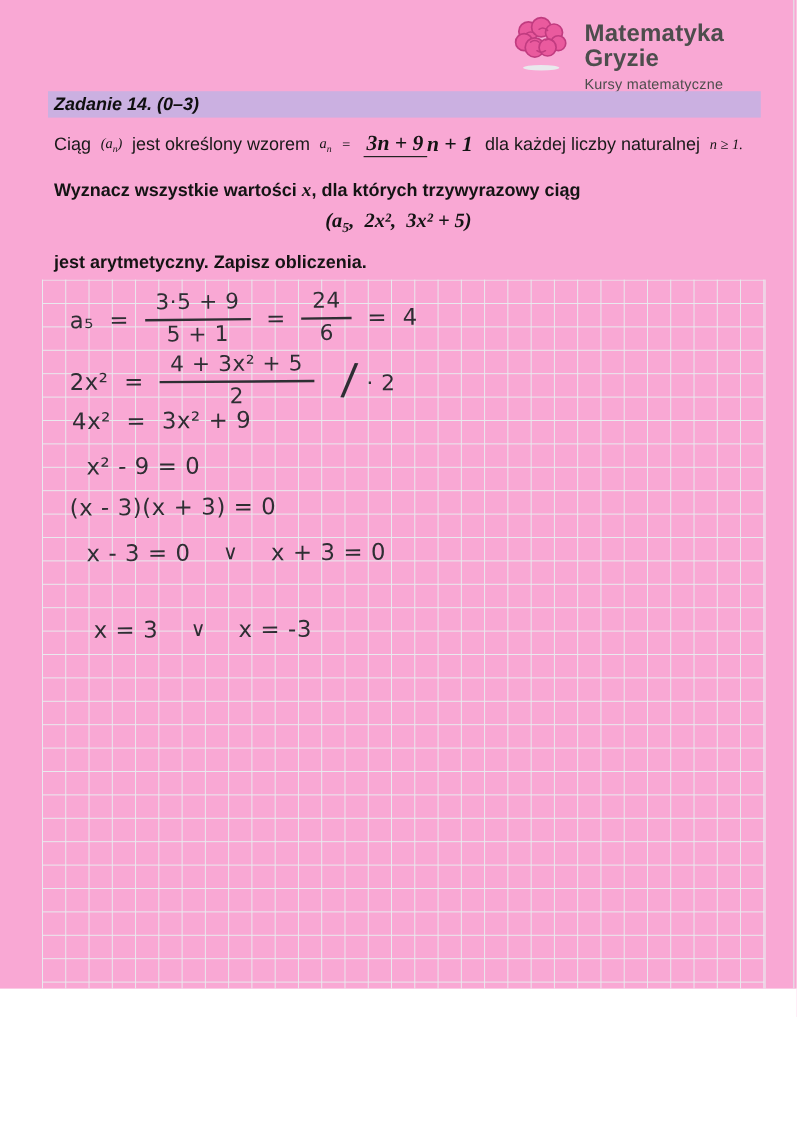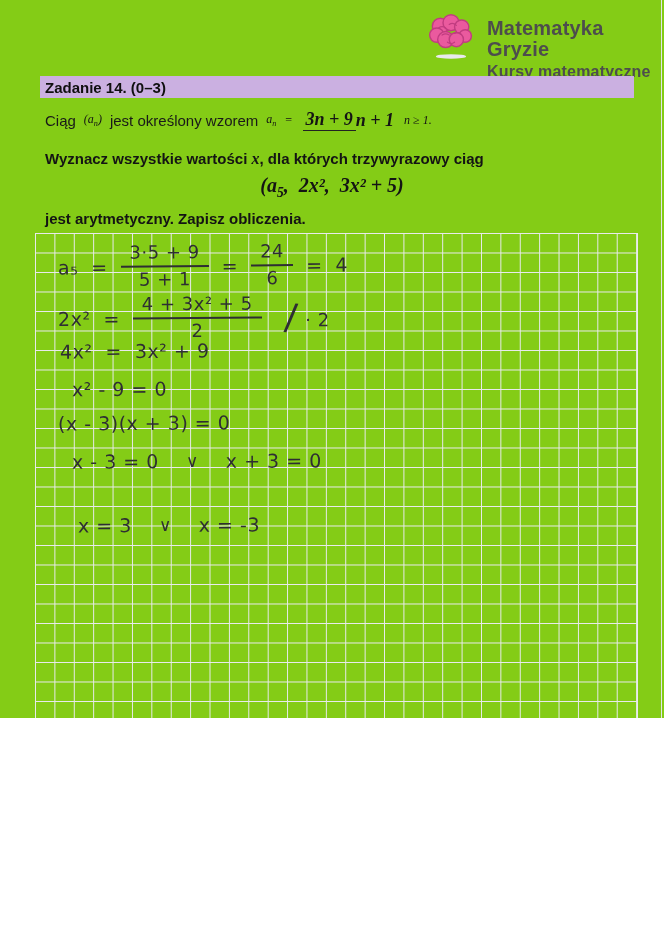--- a/index.html
+++ b/index.html
@@ -1,52 +1,52 @@
 <!DOCTYPE html>
 <html><head>
 <meta charset="utf-8">
 <style>
   html,body{margin:0;padding:0;background:#ffffff;}
   .page{
-    position:relative;width:664px;height:718px;background:#84cc16;overflow:hidden;
+    position:relative;width:664px;height:824px;background:#f9a8d4;overflow:hidden;
     font-family:"Liberation Sans",sans-serif;color:#191919;
   }
   .edge-line{position:absolute;top:0;right:2px;width:1px;height:100%;background:#e3e3e8;}
 
   
   .brand{position:absolute;top:12px;left:424px;display:flex;align-items:flex-start;gap:9px;}
   .logo{width:54px;height:48px;flex:0 0 auto;}
   .brand-text{padding-top:6px;}
   .brand-name{font-size:20px;font-weight:bold;color:#4d4d4d;letter-spacing:.2px;line-height:1.05;}
-  .brand-tagline{font-size:16px;font-weight:bold;color:#4d4d4d;margin-top:3px;letter-spacing:.2px;}
+  .brand-tagline{font-size:12px;font-weight:normal;color:#4d4d4d;margin-top:3px;letter-spacing:.2px;}
 
   
   .task-band{
     position:absolute;left:40px;top:76px;width:594px;height:22px;background:#cbb0e1;
-    display:flex;align-items:center;padding-left:5px;box-sizing:border-box;
+    display:flex;align-items:center;padding-left:5px;box-sizing:border-box;font-style:italic;
   }
   .task-title{font-size:15px;font-weight:bold;color:#0f0f0f;}
 
   
   .statement{
     position:absolute;left:45px;top:97px;height:46px;display:flex;align-items:center;gap:8px;
     font-size:15px;color:#191919;white-space:pre;
   }
   .mt{font-family:"Liberation Serif",serif;font-style:italic;font-size:12px;color:#141414;}
   sub{font-size:.68em;}
   .sfrac{display:inline-flex;flex-direction:row;align-items:center;font-family:"Liberation Serif",serif;
     font-style:italic;font-size:18px;line-height:1.12;margin:0 2px;color:#141414;font-weight:bold;}
   .sfrac .fnum{border-bottom:1.4px solid #222;padding:0 3px 1px;}
   .sfrac .fden{padding-top:1px;}
 
   .instr{position:absolute;left:45px;font-size:15px;font-weight:bold;color:#141414;}
   .instr .mtx{font-family:"Liberation Serif",serif;font-style:italic;font-size:16px;font-weight:bold;}
   .seq{
     position:absolute;left:0;top:174px;width:664px;text-align:center;
-    font-family:"Liberation Serif",serif;font-style:italic;font-weight:bold;font-size:20px;
+    font-family:"Liberation Serif",serif;font-style:italic;font-weight:bold;font-size:17px;
     color:#141414;white-space:pre;
   }
 
   
   .grid{
     position:absolute;left:35px;top:233px;width:602px;height:684px;
     background-image:
       linear-gradient(to right,#e9eaee 1px,transparent 1px),
       linear-gradient(to bottom,#e9eaee 1px,transparent 1px);
     background-size:19.4px 19.5px;
@@ -97,21 +97,21 @@
     <div class="brand-text">
       <div class="brand-name">Matematyka Gryzie</div>
       <div class="brand-tagline">Kursy matematyczne</div>
     </div>
   </header>
 
   <div class="task-band">
     <span class="task-title">Zadanie 14. (0–3)</span>
   </div>
 
-  <div class="statement"><span>Ciąg</span><span class="mt"><span>(a</span><sub>n</sub><span>)</span></span><span>jest określony wzorem</span><span class="mt"><span>a</span><sub>n</sub></span><span class="mt">=</span><span class="sfrac"><span class="fnum">3n + 9</span><span class="fden">n + 1</span></span><span class="mt">n ≥ 1.</span></div>
+  <div class="statement"><span>Ciąg</span><span class="mt"><span>(a</span><sub>n</sub><span>)</span></span><span>jest określony wzorem</span><span class="mt"><span>a</span><sub>n</sub></span><span class="mt">=</span><span class="sfrac"><span class="fnum">3n + 9</span><span class="fden">n + 1</span></span><span>dla każdej liczby naturalnej</span><span class="mt">n ≥ 1.</span></div>
 
   <div class="instr" style="top:150px;">
     <span>Wyznacz wszystkie wartości</span>
     <span class="mtx">x</span><span>, dla których trzywyrazowy ciąg</span>
   </div>
 
   <div class="seq"><span>(a</span><sub>5</sub><span>,  2x²,  3x² + 5)</span></div>
 
   <div class="instr" style="top:210px;">
     <span>jest arytmetyczny. Zapisz obliczenia.</span>

